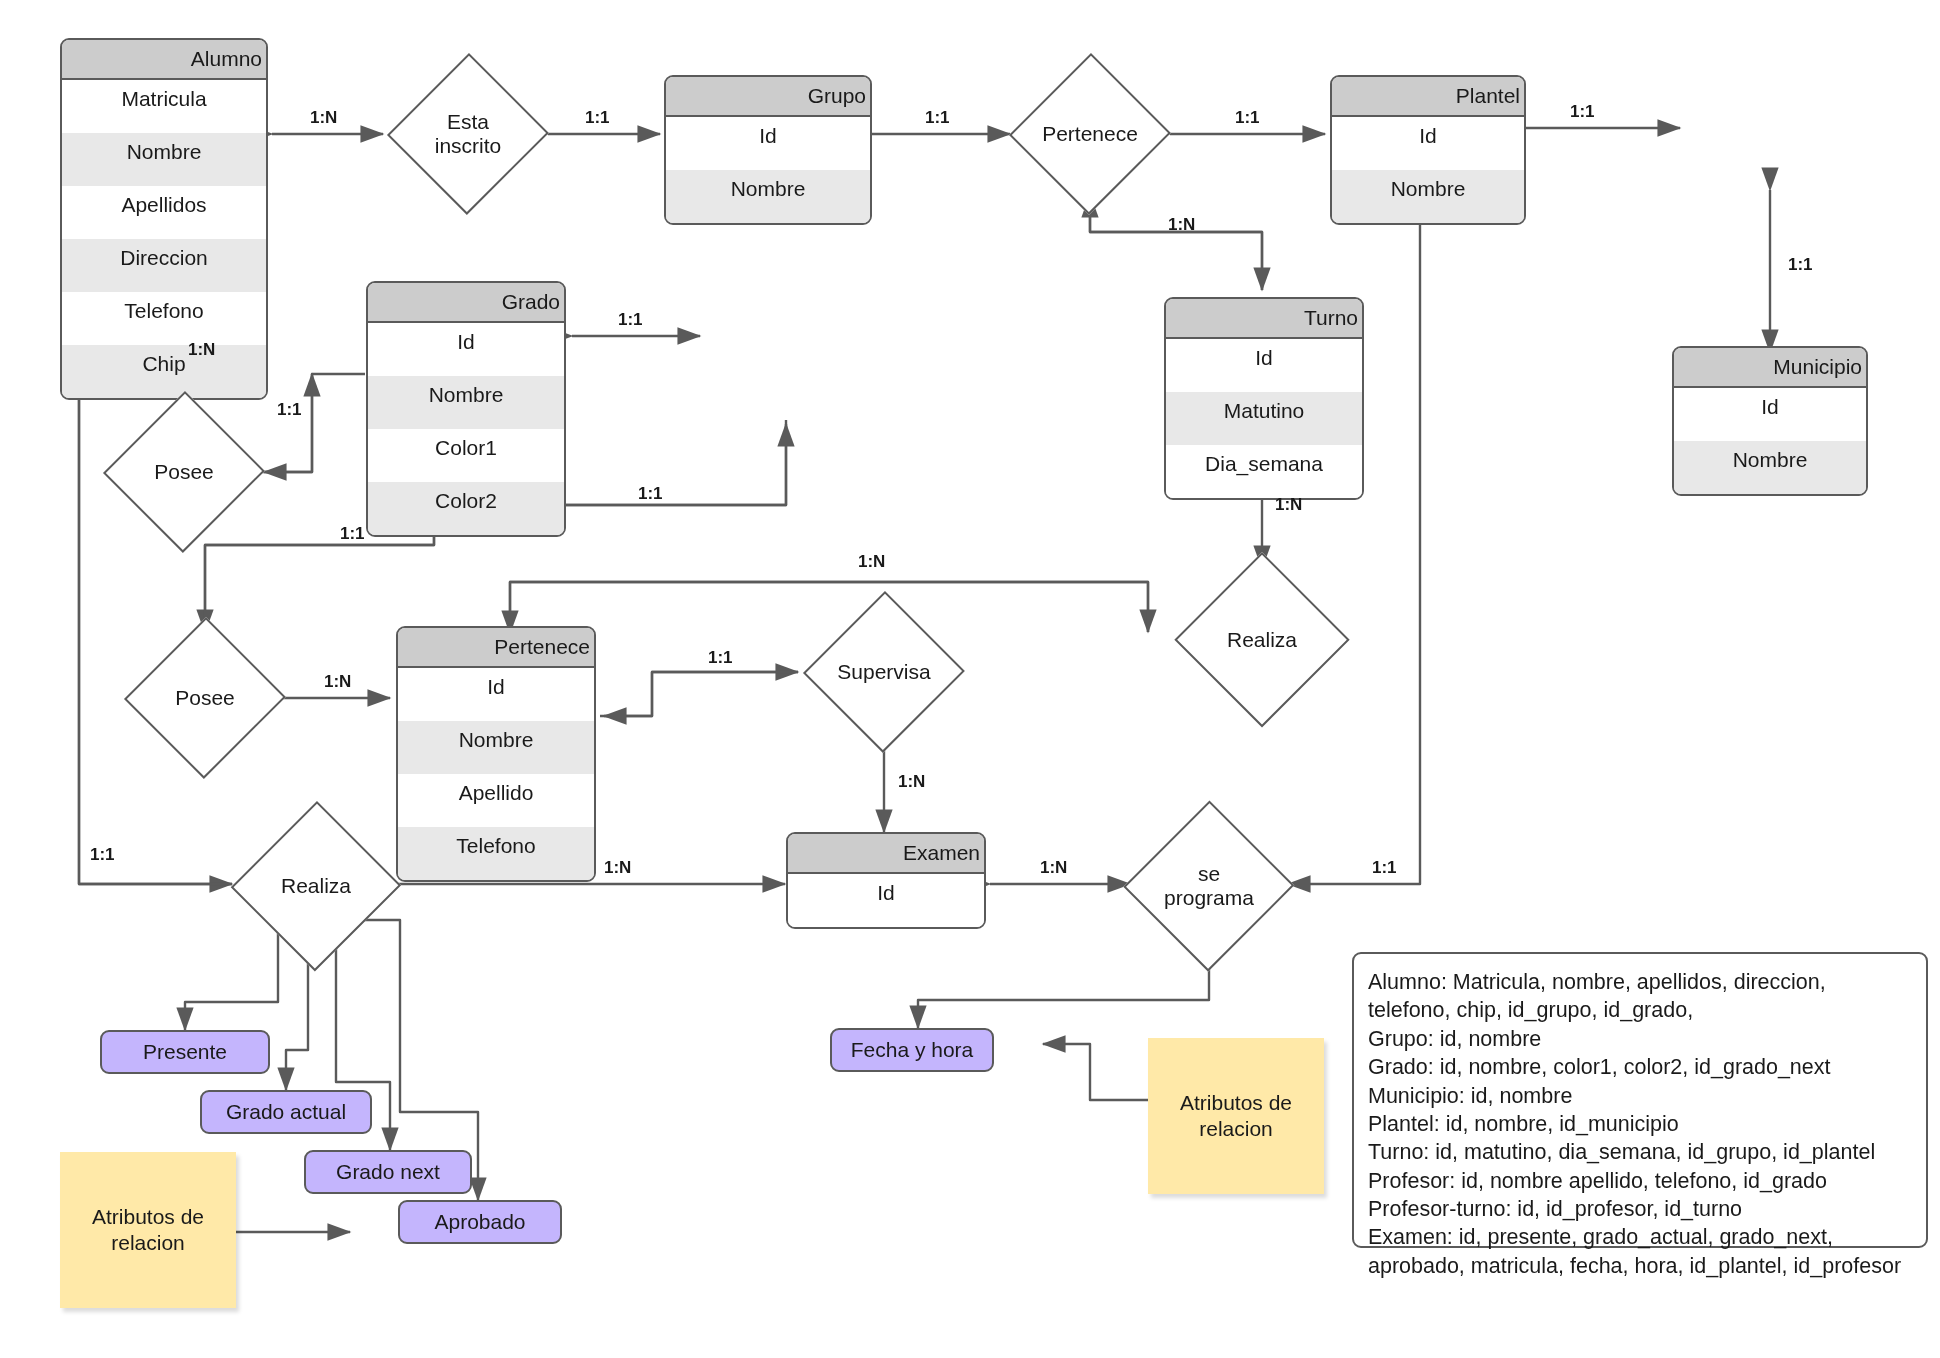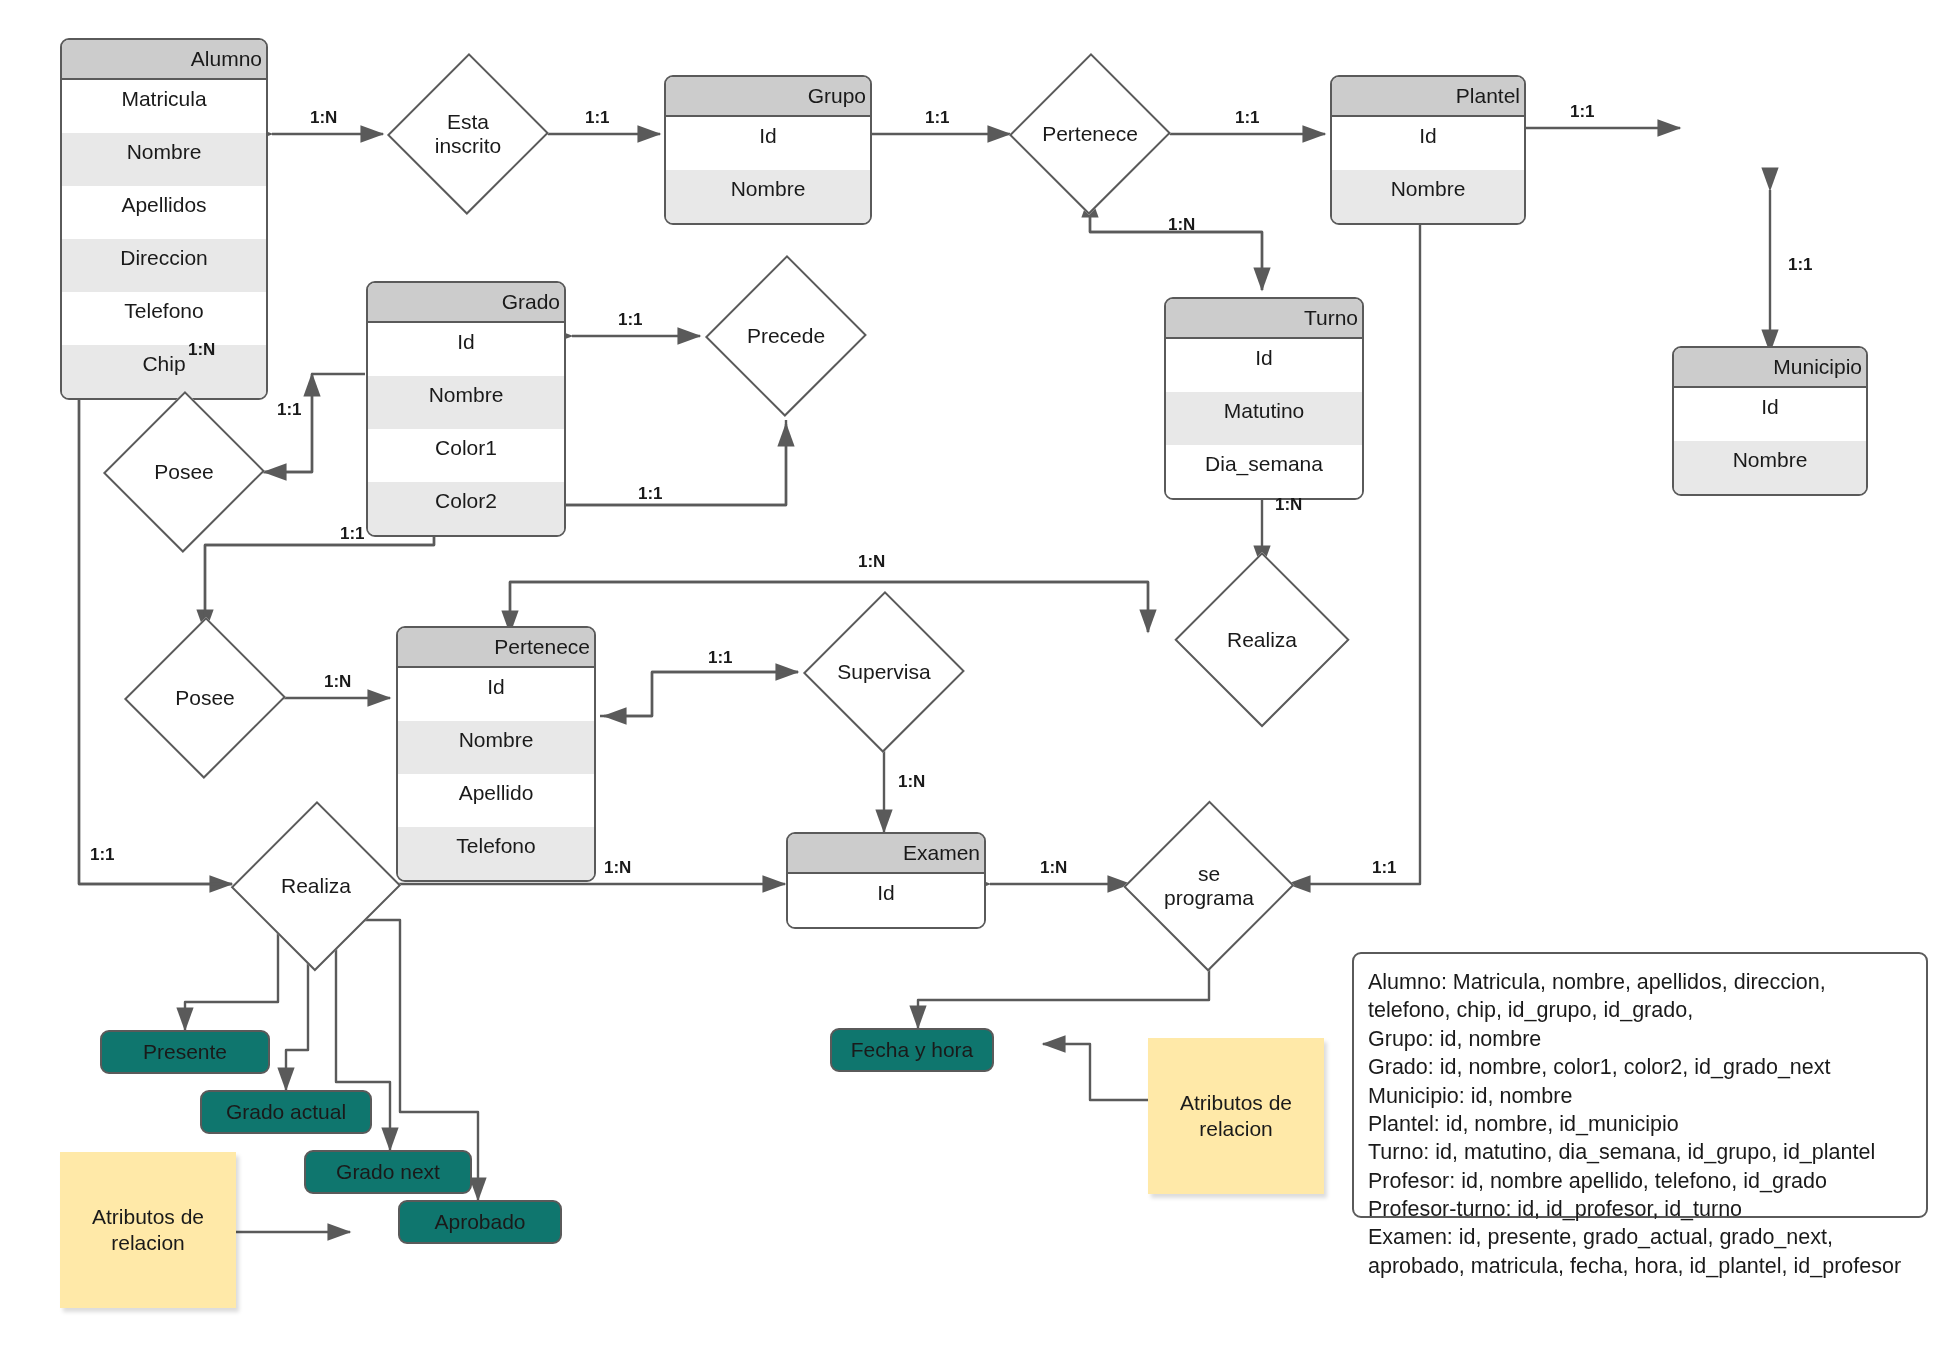--- a/index.html
+++ b/index.html
@@ -84,21 +84,21 @@
     font-size: 21px;
     line-height: 1.12;
     color: #1a1a1a;
     white-space: pre-line;
   }
   
   .attrbox {
     position: absolute;
     border: 2.5px solid #5a5a5a;
     border-radius: 9px;
-    background: #0f766e;
+    background: #c4b5fd;
     box-sizing: border-box;
     display: flex;
     align-items: center;
     justify-content: center;
     font-size: 21px;
     color: #1a1a1a;
     z-index: 5;
   }
   
   .sticky {
@@ -288,24 +288,20 @@
     <div class="rel-label">Esta
 inscrito</div>
   </div>
 
   <div class="rel" style="left:1010px; top:52px; width:160px; height:164px;">
     <div class="rel-shape"></div>
     <div class="rel-label">Pertenece</div>
   </div>
 
 
-  <div class="rel" style="left:706px; top:254px; width:160px; height:164px;">
-    <div class="rel-shape"></div>
-    <div class="rel-label">Precede</div>
-  </div>
 
   <div class="rel" style="left:104px; top:390px; width:160px; height:164px;">
     <div class="rel-shape"></div>
     <div class="rel-label">Posee</div>
   </div>
 
   <div class="rel" style="left:125px; top:616px; width:160px; height:164px;">
     <div class="rel-shape"></div>
     <div class="rel-label">Posee</div>
   </div>
@@ -340,21 +336,21 @@
   <div class="attrbox" style="left:398px; top:1200px; width:164px; height:44px;">Aprobado</div>
 
   <div class="attrbox" style="left:830px; top:1028px; width:164px; height:44px;">Fecha y hora</div>
 
   <div class="sticky" style="left:60px; top:1152px; width:176px; height:156px;">Atributos de
 relacion</div>
 
   <div class="sticky" style="left:1148px; top:1038px; width:176px; height:156px;">Atributos de
 relacion</div>
 
-  <div class="legend" style="left:1352px; top:952px; width:576px; height:266px;">Alumno: Matricula, nombre, apellidos, direccion,
+  <div class="legend" style="left:1352px; top:952px; width:576px; height:296px;">Alumno: Matricula, nombre, apellidos, direccion,
 telefono, chip, id_grupo, id_grado,
 Grupo: id, nombre
 Grado: id, nombre, color1, color2, id_grado_next
 Municipio: id, nombre
 Plantel: id, nombre, id_municipio
 Turno: id, matutino, dia_semana, id_grupo, id_plantel
 Profesor: id, nombre apellido, telefono, id_grado
 Profesor-turno: id, id_profesor, id_turno
 Examen: id, presente, grado_actual, grado_next,
 aprobado, matricula, fecha, hora, id_plantel, id_profesor</div>

